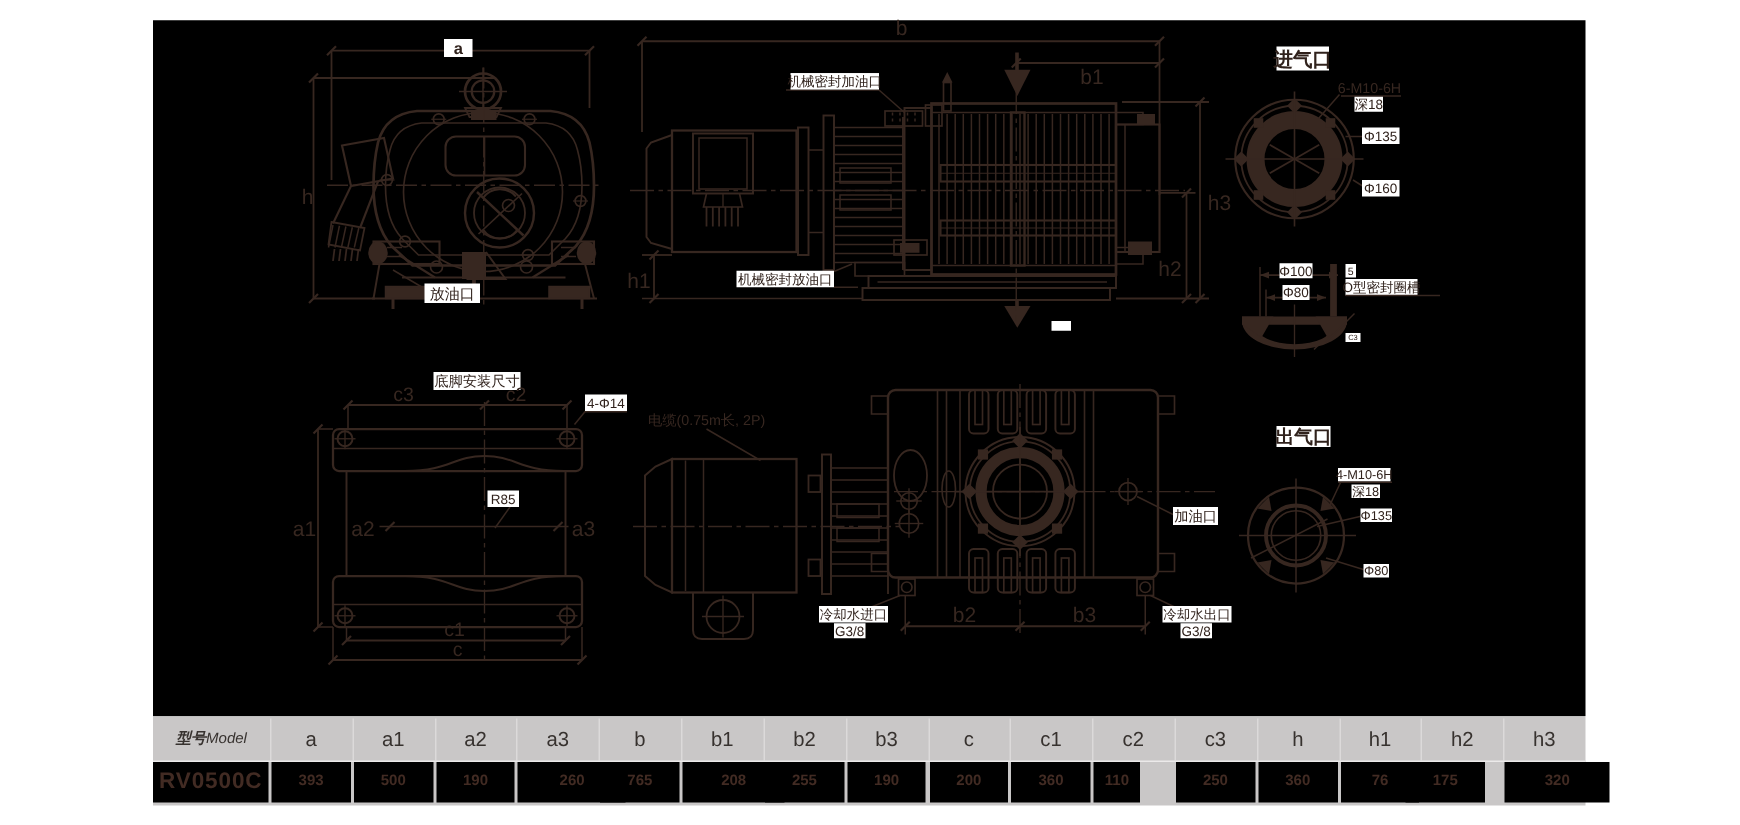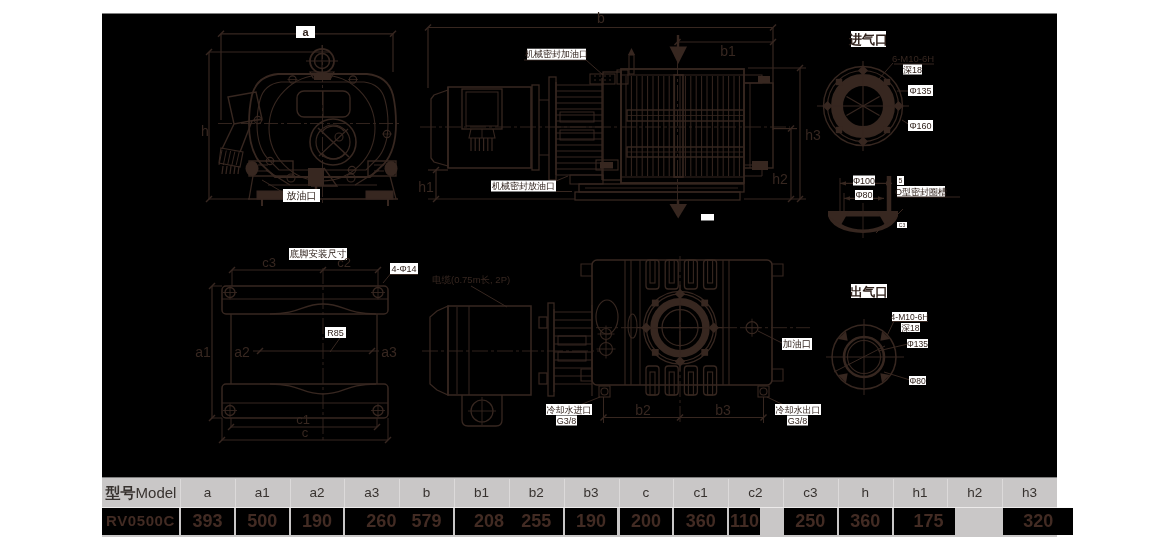--- a/index.html
+++ b/index.html
@@ -2,26 +2,26 @@
 <html><head>
 <meta charset="utf-8">
 <style>
 html,body{margin:0;padding:0;background:#fff;width:1160px;height:550px;overflow:hidden;}
 #page{position:relative;width:1160px;height:550px;background:#fff;font-family:"Liberation Sans",sans-serif;}
 svg{position:absolute;left:0;top:0;}
 svg text{font-family:"Liberation Sans",sans-serif;}
 .tbl{position:absolute;left:102px;top:477.5px;width:955px;height:59px;background:#c9c7c7;}
 .thr{position:absolute;left:0;top:0;width:955px;height:30px;}
 .hc{position:absolute;top:0;height:30px;line-height:30px;text-align:center;font-size:13.5px;color:#37322f;}
-.hc0{font-size:15px;}
+.hc0{font-size:10px;font-style:italic;}
 .hc b{font-weight:bold;}
 .hsep{position:absolute;top:1px;width:1px;height:28px;background:#dcdada;}
 .tdr{position:absolute;left:0;top:30.5px;width:955px;height:26.5px;}
 .hline{position:absolute;left:0;top:29.6px;width:955px;height:1px;background:#eceaea;}
-.dc{position:absolute;top:0;height:26.5px;line-height:26.5px;text-align:center;font-size:18px;font-weight:bold;color:#422b23;background:#000;}
+.dc{position:absolute;top:0;height:26.5px;line-height:26.5px;text-align:center;font-size:10px;font-weight:bold;color:#422b23;background:#000;}
 .dc0{font-size:15px;letter-spacing:0.6px;}
 </style>
 </head>
 <body>
 <div id="page">
 <svg width="1160" height="550" viewBox="0 0 1160 550">
 
 <rect x="102" y="13.5" width="955" height="464" fill="#000"></rect>
 <g>
         <line x1="221" y1="33.8" x2="393" y2="33.8" stroke="#372720" stroke-width="1.2"></line>
@@ -658,27 +658,27 @@
         <div class="hsep" style="left:900.2px"></div>
         <div class="hc" style="left:900.2px;width:54.8px">h3</div>
       </div>
       <div class="hline"></div>
       <div class="tdr">
         <div class="dc dc0" style="left:0.0px;width:77.0px">RV0500C</div>
         <div class="dc" style="left:79.0px;width:52.8px">393</div>
         <div class="dc" style="left:133.8px;width:52.8px">500</div>
         <div class="dc" style="left:188.6px;width:52.8px">190</div>
         <div class="dc" style="left:243.4px;width:72px">260</div>
-        <div class="dc" style="left:298.2px;width:52.8px">579</div>
+        <div class="dc" style="left:298.2px;width:52.8px">765</div>
         <div class="dc" style="left:353.1px;width:68px">208</div>
         <div class="dc" style="left:407.9px;width:52.8px">255</div>
         <div class="dc" style="left:462.7px;width:52.8px">190</div>
         <div class="dc" style="left:517.5px;width:52.8px">200</div>
         <div class="dc" style="left:572.3px;width:52.8px">360</div>
         <div class="dc" style="left:627.1px;width:31px">110</div>
         <div class="dc" style="left:681.9px;width:52.8px">250</div>
         <div class="dc" style="left:736.8px;width:52.8px">360</div>
         <div class="dc" style="left:791.6px;width:52.8px">76</div>
-        <div class="dc" style="left:800px;width:53px">175</div>
+        <div class="dc" style="left:835px;width:53px">175</div>
         <div class="dc" style="left:901.2px;width:70px">320</div>
       </div>
     </div>
 </div>
 
 </body></html>

